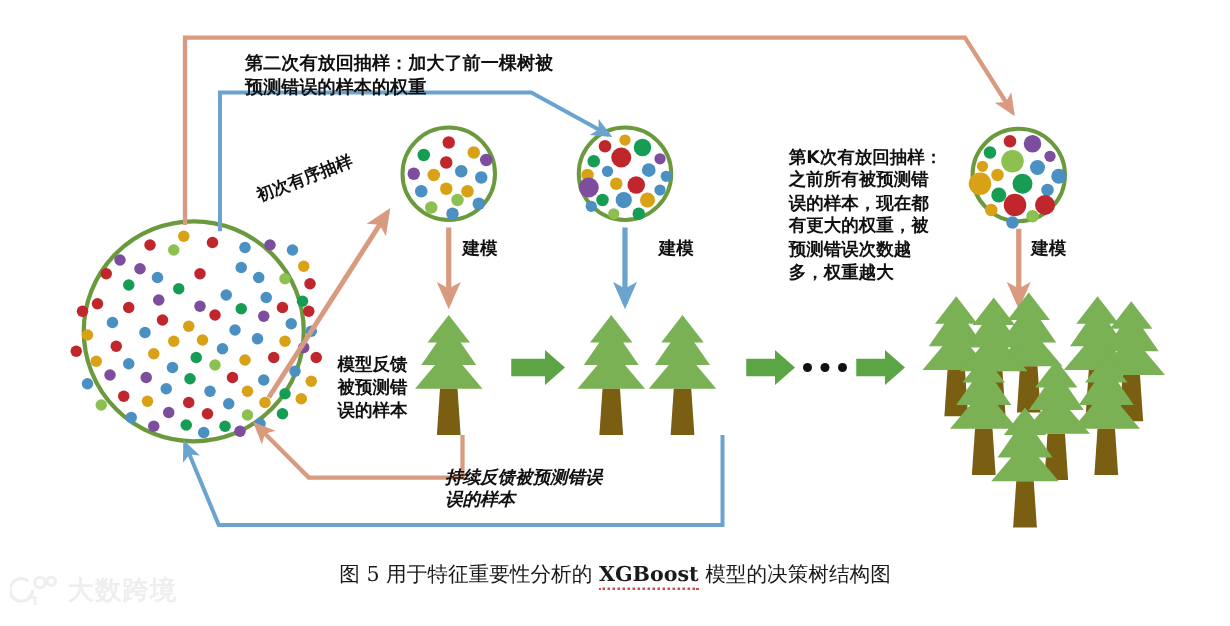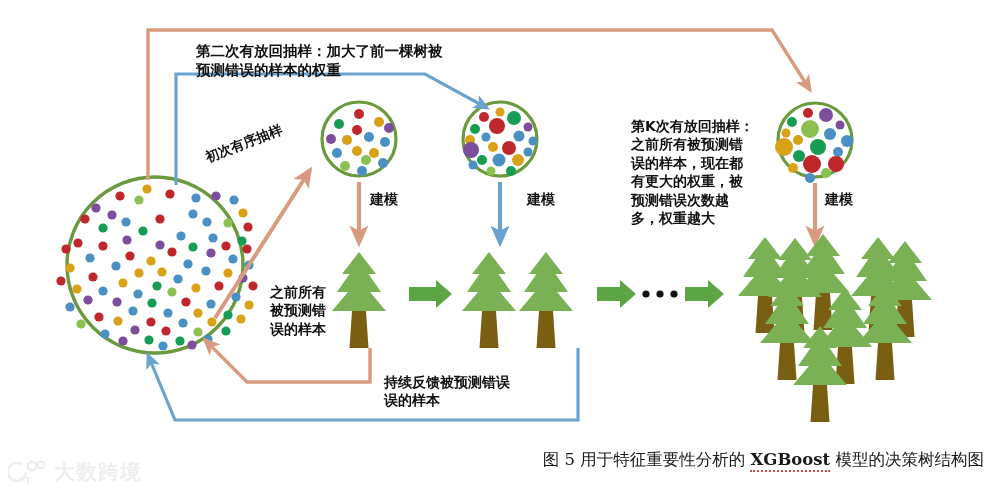--- a/index.html
+++ b/index.html
@@ -56,31 +56,32 @@
   #label-model-1 { left: 370px; top: 190px; font-size: 14px; }
   #label-model-2 { left: 527px; top: 190px; font-size: 14px; }
   #label-model-3 { left: 825px; top: 190px; font-size: 14px; }
   #label-feedback-1 {
     left: 270px;
     top: 283px;
     width: 62px;
     font-size: 14px;
   }
   #label-feedback-2 {
-    left: 384px;
+    left: 356px;
     top: 373px;
     width: 160px;
     font-size: 14px;
+    font-style: italic;
   }
   #caption {
     position: absolute;
     left: 0;
     top: 449px;
     width: 984px;
-    text-align: right;
+    text-align: center;
     font-family: "DejaVu Serif", serif;
     font-size: 16.5px;
     color: #1a1a1a;
   }
   #caption .xgb {
     font-family: "DejaVu Serif", serif;
     font-weight: bold;
     border-bottom: 2px dotted #d24b4b;
     padding-bottom: 1px;
   }
@@ -340,21 +341,21 @@
   <div class="label" id="label-kth-sampling">第K次有放回抽样：之前所有被预测错误的样本，现在都有更大的权重，被预测错误次数越多，权重越大</div>
 
   <div class="label" id="label-first-sampling">初次有序抽样</div>
 
   <div class="label" id="label-model-1">建模</div>
 
   <div class="label" id="label-model-2">建模</div>
 
   <div class="label" id="label-model-3">建模</div>
 
-  <div class="label" id="label-feedback-1">之前所有被预测错误的样本</div>
+  <div class="label" id="label-feedback-1">模型反馈被预测错误的样本</div>
 
   <div class="label" id="label-feedback-2">持续反馈被预测错误
 误的样本</div>
 
   <div id="caption"><span>图 5  用于特征重要性分析的 </span><span class="xgb">XGBoost</span><span> 模型的决策树结构图</span></div>
 
   <div id="watermark">
     <svg width="40" height="26" viewBox="0 0 40 26">
       <path d="M18 13 a9 9 0 1 1 -3.5 -7.2" stroke="#c9c9c9" stroke-width="2.6" fill="none"></path>
       <circle cx="24" cy="7" r="4.2" fill="none" stroke="#c9c9c9" stroke-width="2.4"></circle>

